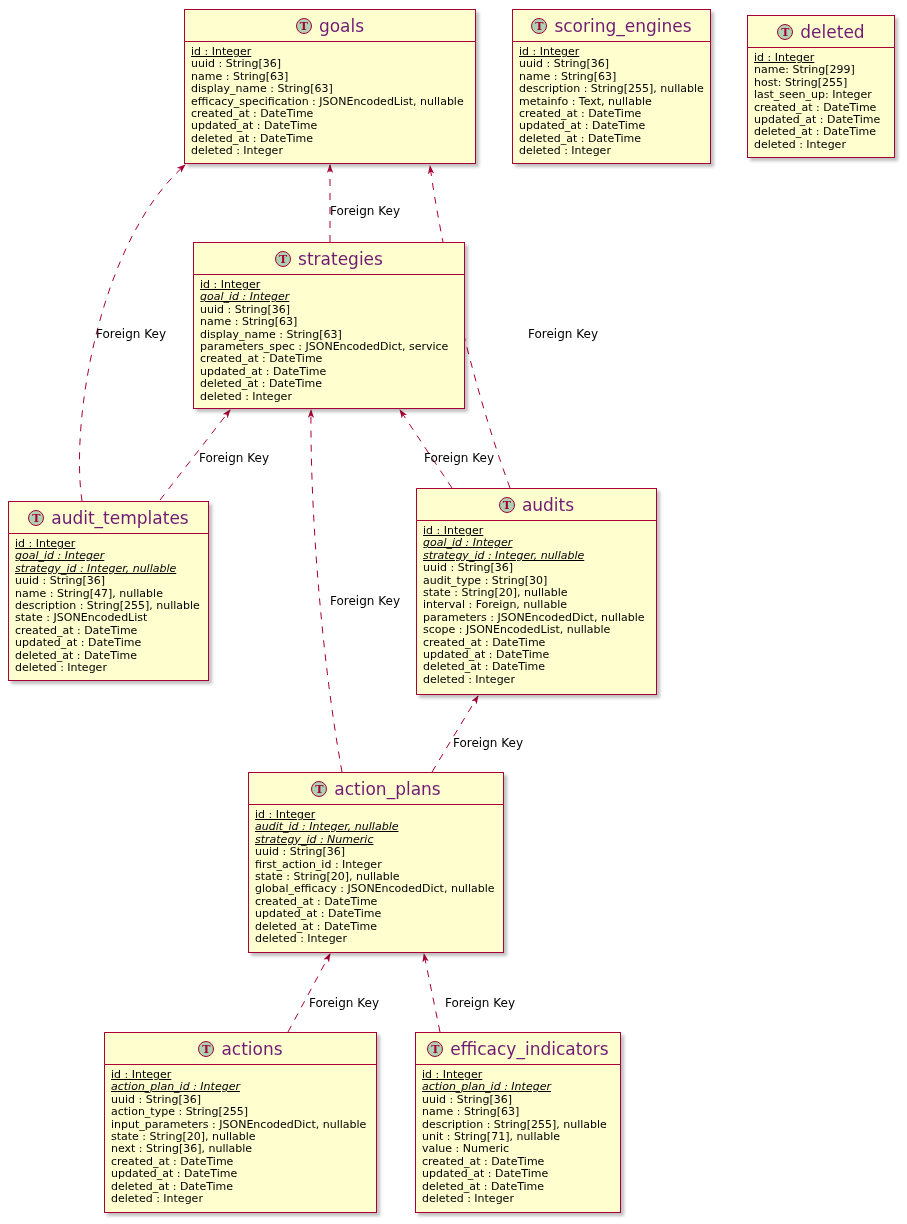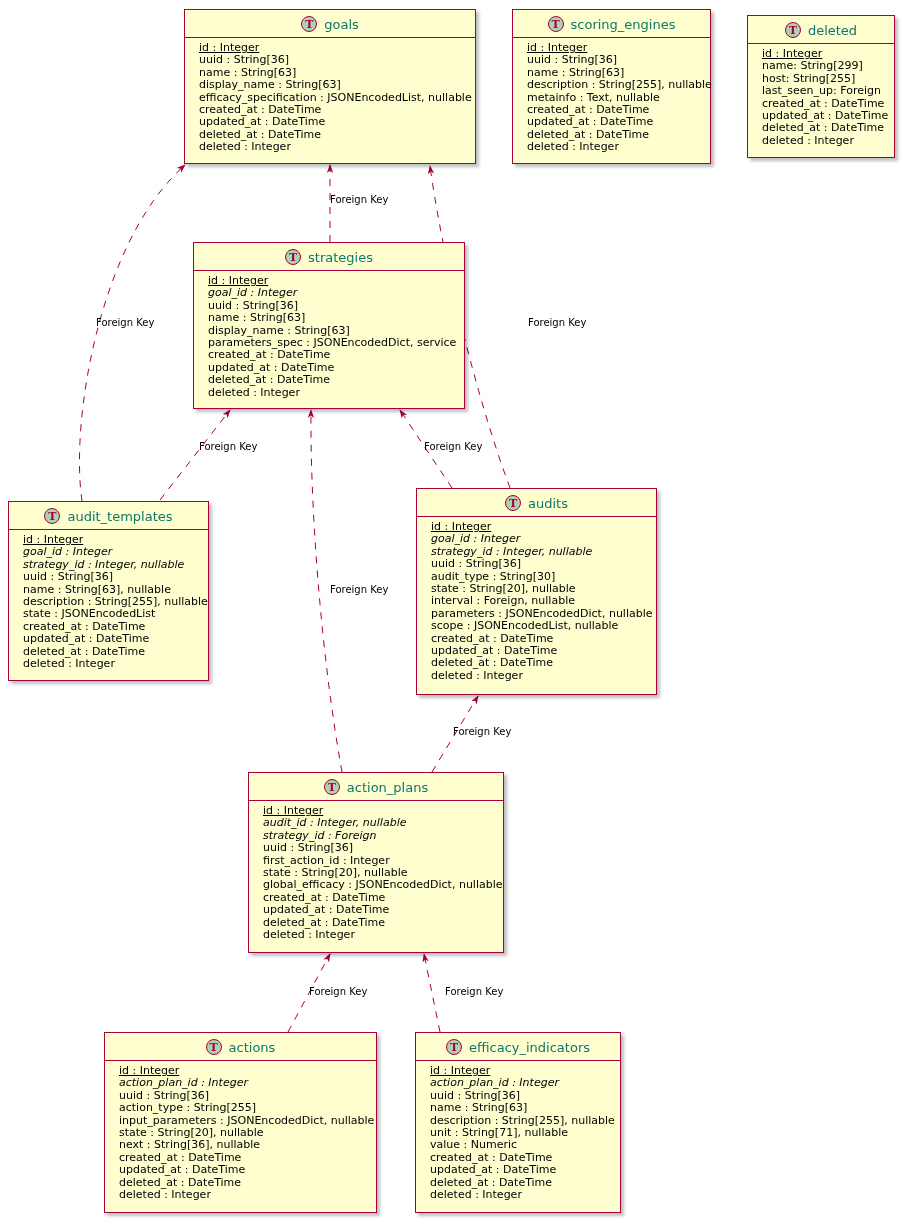--- a/index.html
+++ b/index.html
@@ -37,58 +37,60 @@
   .entity-header {
     display: flex;
     align-items: center;
     justify-content: center;
     gap: 7px;
     padding: 6px 8px 5px 8px;
     border-bottom: 1px solid #A80036;
     background: #FEFECE;
   }
   .entity-title {
-    font-size: 13px;
-    color: #0f766e;
+    font-size: 17px;
+    color: #701a75;
   }
   .t-icon {
     width: 16px;
     height: 16px;
     border-radius: 50%;
     background: #ADD1B2;
     border: 1px solid #A80036;
     color: #A80036;
     font-size: 11px;
     font-weight: bold;
     line-height: 15px;
     text-align: center;
     font-family: "DejaVu Serif", serif;
     box-sizing: border-box;
   }
   .entity-body {
-    padding: 4px 6px 5px 14px;
+    padding: 4px 6px 5px 6px;
   }
   .field {
     font-size: 11px;
     line-height: 12.4px;
     color: #000000;
     white-space: nowrap;
   }
   .field.pk {
     text-decoration: underline;
   }
   .field.fk {
     font-style: italic;
+    text-decoration: underline;
   }
   .edge-label {
     position: absolute;
-    font-size: 10px;
+    font-size: 12px;
     color: #000000;
     white-space: nowrap;
     background: transparent;
+    margin-top: 10px;
   }
 </style>
 </head>
 <body>
 
 <div id="canvas">
   <svg class="edges" viewBox="0 0 907 1224">
     <defs>
       <marker id="arrow" markerWidth="10" markerHeight="10" refX="8" refY="3.2" orient="auto" markerUnits="strokeWidth">
         <path d="M0,0 L9,3.2 L0,6.4 L2.4,3.2 z" fill="#A80036"></path>
@@ -143,21 +145,21 @@
       </div>
       <div class="entity" style="left: 747px; top: 15px; width: 148px; min-height: 143px;">
         <div class="entity-header">
           <span class="t-icon">T</span>
           <span class="entity-title">deleted</span>
         </div>
         <div class="entity-body">
           <div class="field pk">id : Integer</div>
           <div class="field">name: String[299]</div>
           <div class="field">host: String[255]</div>
-          <div class="field">last_seen_up: Foreign</div>
+          <div class="field">last_seen_up: Integer</div>
           <div class="field">created_at : DateTime</div>
           <div class="field">updated_at : DateTime</div>
           <div class="field">deleted_at : DateTime</div>
           <div class="field">deleted : Integer</div>
         </div>
       </div>
       <div class="entity" style="left: 193px; top: 242px; width: 272px; min-height: 167px;">
         <div class="entity-header">
           <span class="t-icon">T</span>
           <span class="entity-title">strategies</span>
@@ -178,21 +180,21 @@
       <div class="entity" style="left: 8px; top: 501px; width: 201px; min-height: 180px;">
         <div class="entity-header">
           <span class="t-icon">T</span>
           <span class="entity-title">audit_templates</span>
         </div>
         <div class="entity-body">
           <div class="field pk">id : Integer</div>
           <div class="field fk">goal_id : Integer</div>
           <div class="field fk">strategy_id : Integer, nullable</div>
           <div class="field">uuid : String[36]</div>
-          <div class="field">name : String[63], nullable</div>
+          <div class="field">name : String[47], nullable</div>
           <div class="field">description : String[255], nullable</div>
           <div class="field">state : JSONEncodedList</div>
           <div class="field">created_at : DateTime</div>
           <div class="field">updated_at : DateTime</div>
           <div class="field">deleted_at : DateTime</div>
           <div class="field">deleted : Integer</div>
         </div>
       </div>
       <div class="entity" style="left: 416px; top: 488px; width: 241px; min-height: 207px;">
         <div class="entity-header">
@@ -216,21 +218,21 @@
         </div>
       </div>
       <div class="entity" style="left: 248px; top: 772px; width: 256px; min-height: 181px;">
         <div class="entity-header">
           <span class="t-icon">T</span>
           <span class="entity-title">action_plans</span>
         </div>
         <div class="entity-body">
           <div class="field pk">id : Integer</div>
           <div class="field fk">audit_id : Integer, nullable</div>
-          <div class="field fk">strategy_id : Foreign</div>
+          <div class="field fk">strategy_id : Numeric</div>
           <div class="field">uuid : String[36]</div>
           <div class="field">first_action_id : Integer</div>
           <div class="field">state : String[20], nullable</div>
           <div class="field">global_efficacy : JSONEncodedDict, nullable</div>
           <div class="field">created_at : DateTime</div>
           <div class="field">updated_at : DateTime</div>
           <div class="field">deleted_at : DateTime</div>
           <div class="field">deleted : Integer</div>
         </div>
       </div>

